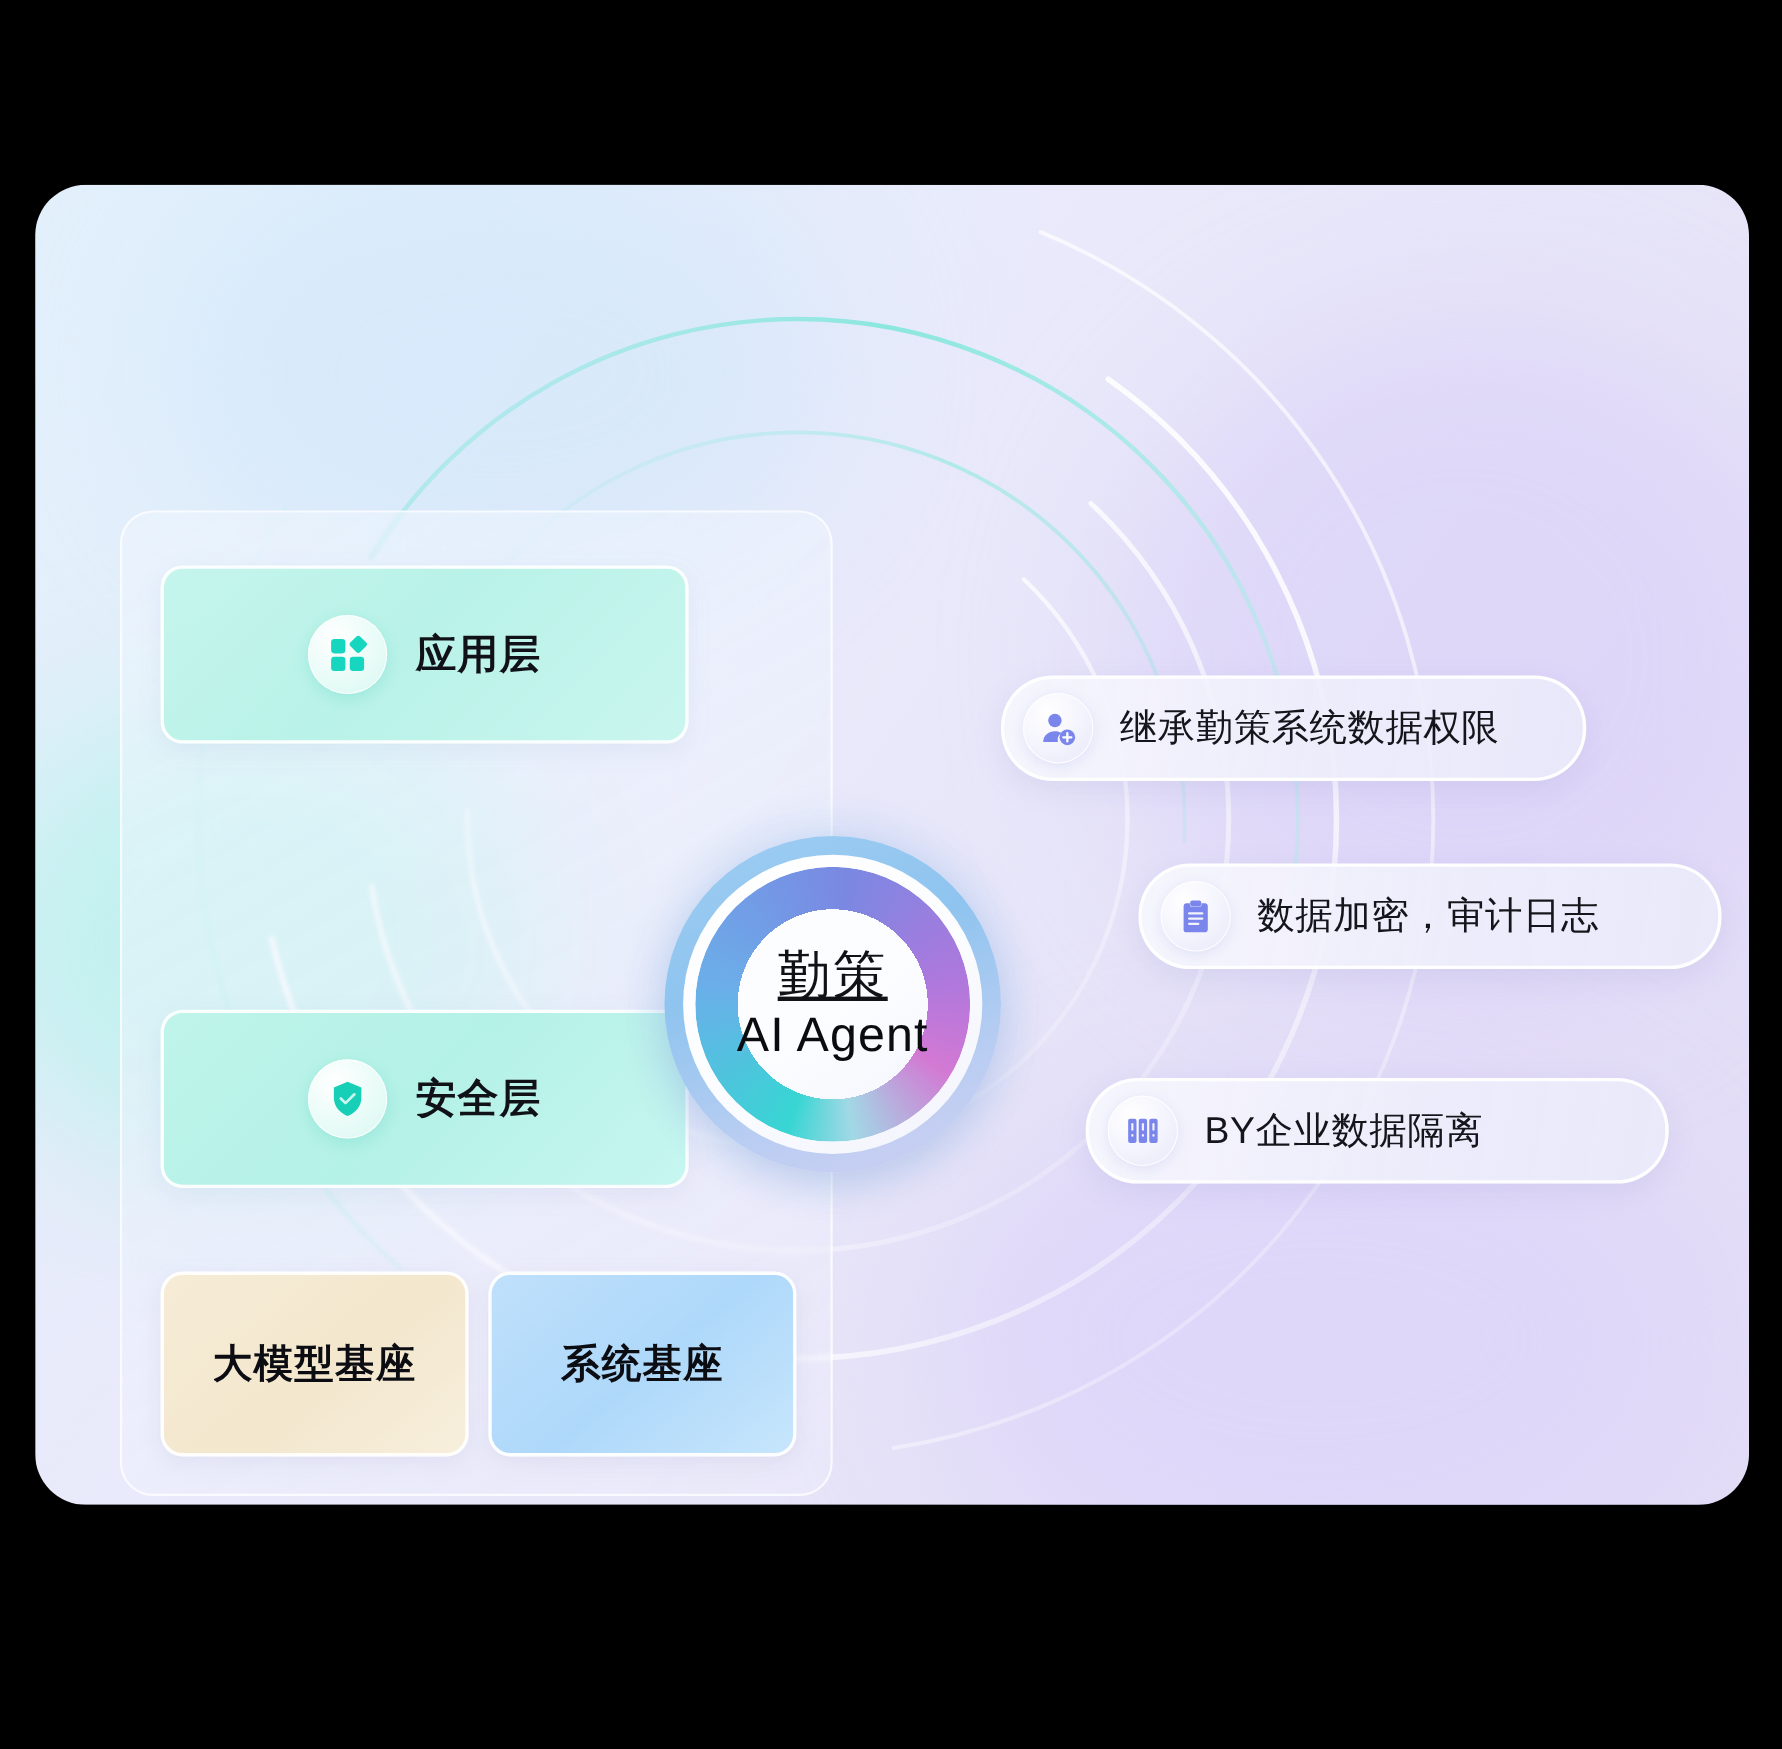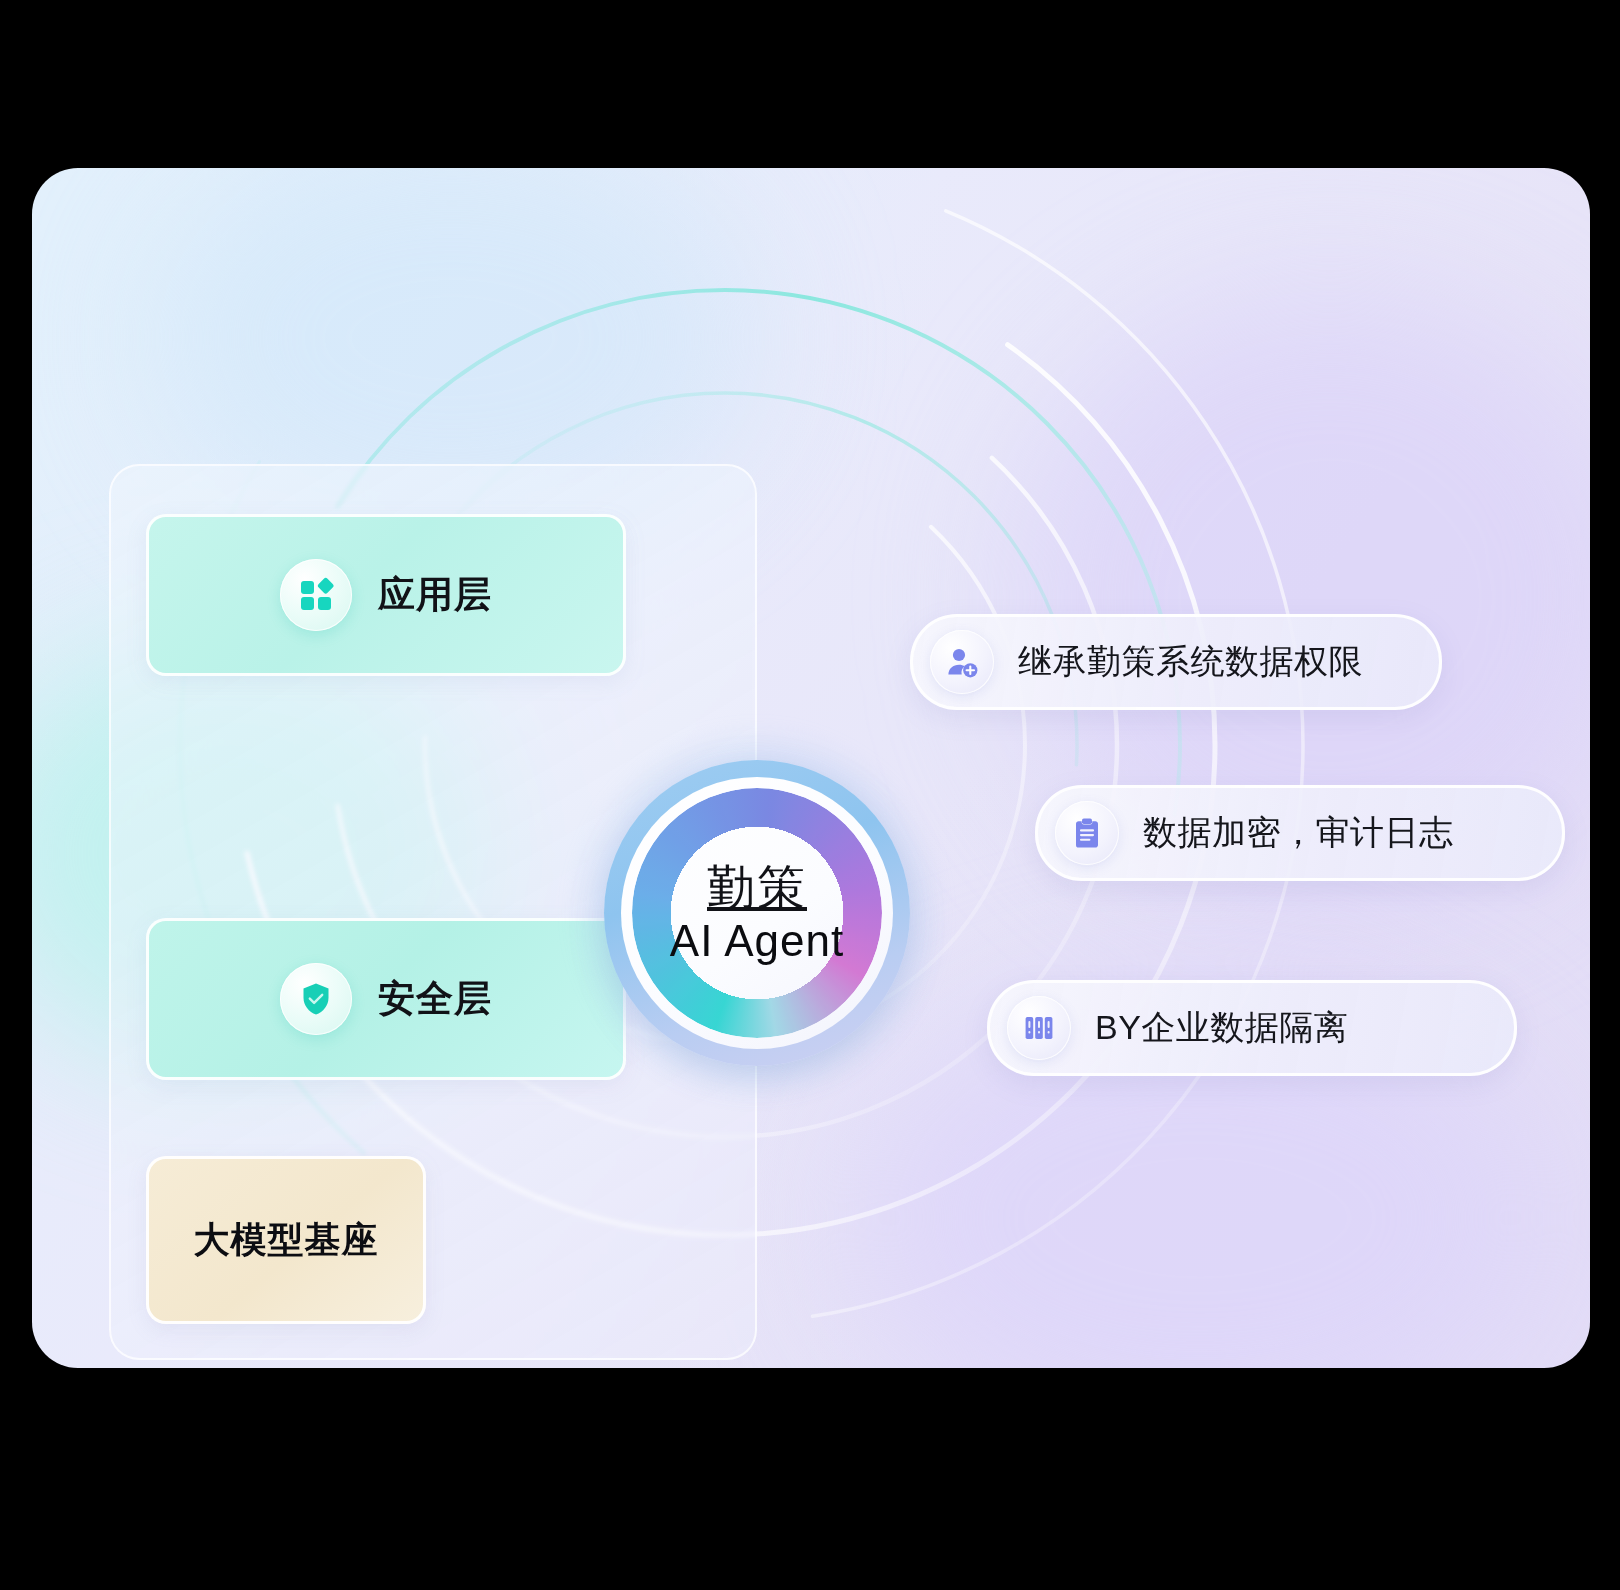--- a/index.html
+++ b/index.html
@@ -339,20 +339,23 @@
               <path d="M11.8 17.6l4.3 4.3 8.1-8.1" fill="none" stroke="#c8f7ef" stroke-width="2.4" stroke-linecap="round" stroke-linejoin="round"></path>
             </svg>
           </span>
           <span class="layer-label">安全层</span>
         </div>
       </div>
 
       <div class="base-card cream">
         <span class="base-label">大模型基座</span>
       </div>
+      <div class="base-card blue">
+        <span class="base-label">系统基座</span>
+      </div>
     </div>
 
     <div class="hub-wrap">
       <div class="hub-glow"></div>
       <div class="hub-ring"></div>
       <div class="hub-body"></div>
       <div class="hub-gradring"></div>
       <div class="hub-text">
         <span class="hub-cn">勤策</span>
         <span class="hub-en">AI Agent</span>

